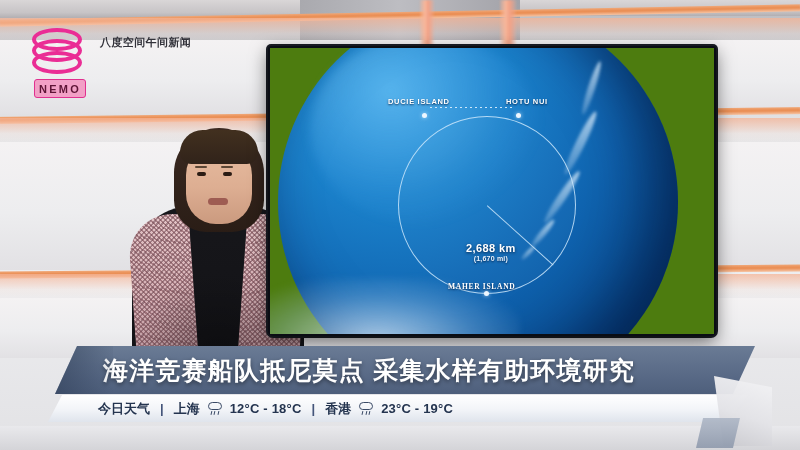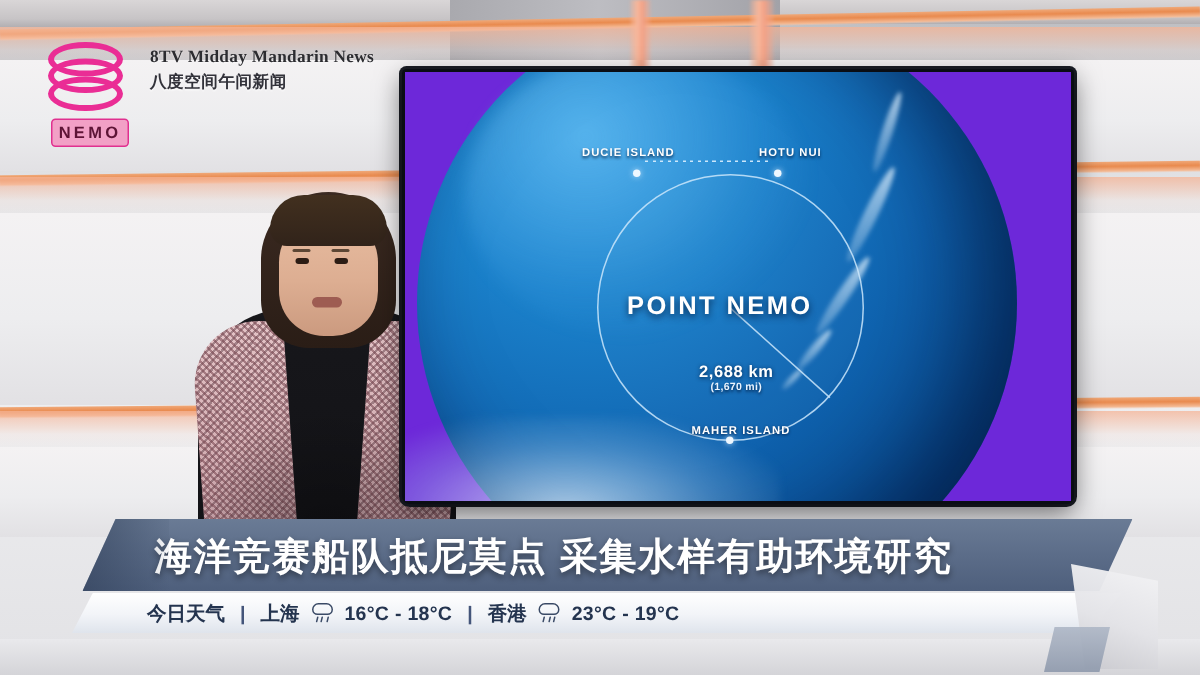--- a/index.html
+++ b/index.html
@@ -43,21 +43,21 @@
   }
 
   
   .tv-frame {
     position:absolute; left:268px; top:46px; width:448px; height:290px;
     background:#0a0d14;
     border-radius:3px 3px 5px 5px;
     box-shadow:0 6px 18px rgba(0,0,0,.55), 0 0 0 2px #1a1d25;
     overflow:hidden;
   }
-  .tv-inner { position:absolute; inset:2px; background:#6d28d9; overflow:hidden; }
+  .tv-inner { position:absolute; inset:2px; background:#4d7c0f; overflow:hidden; }
   .globe {
     position:absolute; left:8px; top:-46px; width:400px; height:400px;
     border-radius:50%;
     background:
       radial-gradient(circle at 28% 22%, #2b9ae0 0%, #1a7fc9 28%, #0f62ae 55%, #084a8e 78%, #05356c 100%);
     box-shadow:inset -26px -14px 60px rgba(0,10,40,.55);
   }
   .globe-hilite {
     position:absolute; left:40px; top:-14px; width:230px; height:190px;
     border-radius:50%;
@@ -321,43 +321,41 @@
       <div class="nemo-circle" style="left:128px; top:68px; width:178px; height:178px;"></div>
       <div class="radius-line" style="left:217px; top:157px; width:89px; transform:rotate(42deg);"></div>
 
       <div class="map-dot" style="left:152px; top:65px;"></div>
       <div class="map-dot" style="left:246px; top:65px;"></div>
       <div class="map-dot" style="left:214px; top:243px;"></div>
       <div class="dotted-link" style="left:160px; top:59px; width:84px;"></div>
 
       <div class="map-label" style="left:118px; top:49px;">DUCIE ISLAND</div>
       <div class="map-label" style="left:236px; top:49px;">HOTU NUI</div>
-      <div class="map-label" style="left:191px; top:234px;">MAHER ISLAND</div>
-
-      <div class="map-title" style="left:148px; top:146px;">POINT NEMO</div>
+      <div class="map-label" style="left:178px; top:234px;font-family:Liberation Serif, serif;">MAHER ISLAND</div>
+
 
       <div class="dist-wrap" style="left:196px; top:194px;">
         <div class="dist-km">2,688 km</div>
         <div class="dist-mi">(1,670 mi)</div>
       </div>
 
     </div>
   </div>
 
   <div class="chanbug">
     <div class="logo8">
       <div class="ring top"></div>
       <div class="ring mid"></div>
       <div class="ring bot"></div>
     </div>
     <div class="live-badge">
       <span>NEMO</span>
     </div>
     <div class="chan-text">
-      <div class="chan-en">8TV Midday Mandarin News</div>
       <div class="chan-zh">八度空间午间新闻</div>
     </div>
   </div>
 
   <div class="lower-third">
 
     <div class="headline-bar">
       <div class="headline-text">海洋竞赛船队抵尼莫点 采集水样有助环境研究</div>
     </div>
     <div class="headline-shade"></div>
@@ -368,21 +366,21 @@
         <span class="wx-city">今日天气</span>
         <span class="wx-sep">|</span>
 
         <span class="wx-city">上海</span>
         <span class="wx-icon">
           <span class="cl"></span>
             <span class="dp d1"></span>
             <span class="dp d2"></span>
             <span class="dp d3"></span>
         </span>
-        <span class="wx-temp">16°C - 18°C</span>
+        <span class="wx-temp">12°C - 18°C</span>
 
         <span class="wx-sep">|</span>
 
         <span class="wx-city">香港</span>
         <span class="wx-icon">
           <span class="cl"></span>
             <span class="dp d1"></span>
             <span class="dp d2"></span>
             <span class="dp d3"></span>
         </span>

